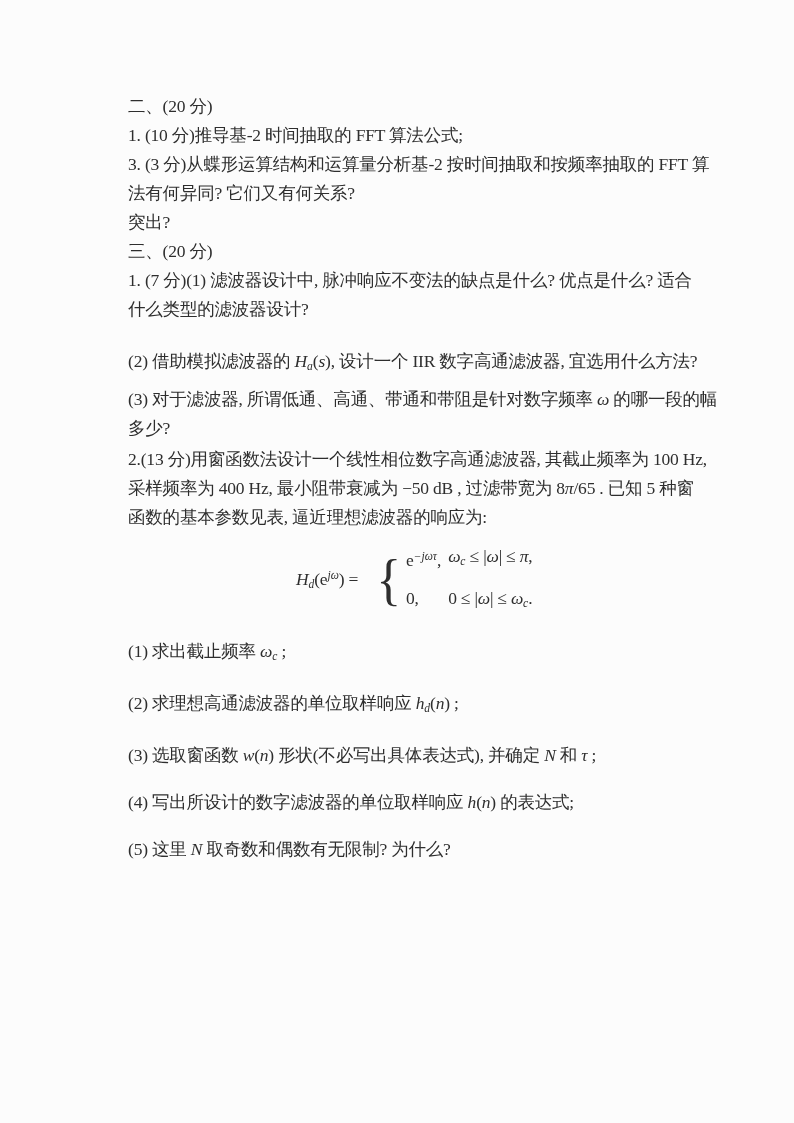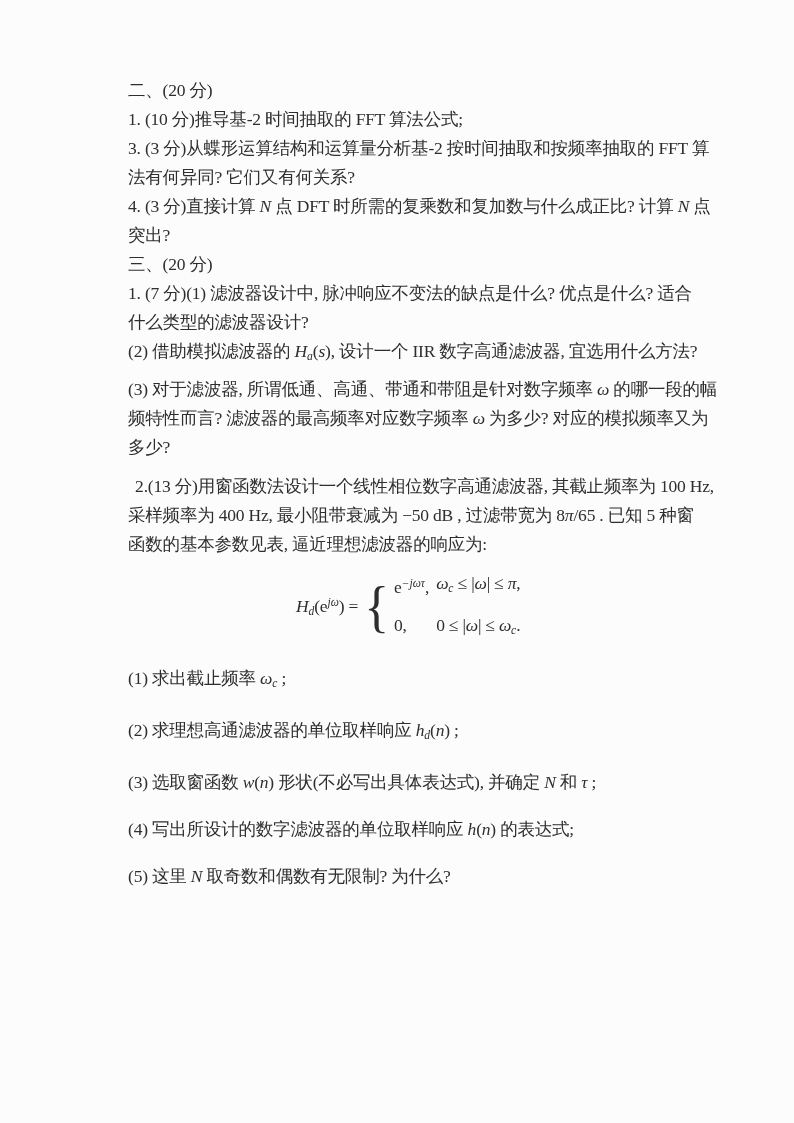--- a/index.html
+++ b/index.html
@@ -9,49 +9,49 @@
   body {
     width: 794px;
     height: 1123px;
     background: #fcfcfc;
     overflow: hidden;
     position: relative;
     font-family: "Liberation Serif", "DejaVu Serif", serif;
   }
   .doc {
     position: absolute;
-    top: 76px;
+    top: 92px;
     left: 128px;
     width: 586px;
     font-size: 17.5px;
     line-height: 29px;
     color: #2e2e2e;
     letter-spacing: -0.2px;
   }
   .ln {
     white-space: nowrap;
   }
   
-  .gap-8  { margin-top: 0; }
+  .gap-8  { margin-top: 23px; }
   .gap-4  { margin-top: 4px; text-align: right; }
-  .gap-10 { margin-top: 10px; text-align: right; }
+  .gap-10 { margin-top: 2px; }
   
   .sg-i   { font-style: italic; }
   .sg-sub { font-style: italic; font-size: 0.66em; vertical-align: -0.28em; letter-spacing: 0; }
   .sg-sup { font-style: italic; font-size: 0.66em; vertical-align: 0.5em;  letter-spacing: 0; }
   
   .formula {
     display: flex;
     align-items: center;
     margin-top: 9px;
     margin-bottom: 7px;
     padding-left: 168px;
     line-height: 30px;
   }
-  .formula .lhs { margin-right: 4px; }
+  .formula .lhs { margin-right: 16px; }
   .brace {
     font-family: "Liberation Serif", serif;
     font-size: 52px;
     font-weight: 300;
     line-height: 1;
     transform: scaleY(1.1);
     margin: 0 5px 0 2px;
     color: #2e2e2e;
   }
   .cases {
@@ -67,28 +67,26 @@
   .subq .ln:first-child { }
 </style>
 </head>
 <body style="background: rgb(252, 252, 252);">
 
 <div class="doc" style="color: rgb(46, 46, 46);">
   <div class="ln"><span>二、(20 分)</span></div>
   <div class="ln"><span>1. (10 分)推导基-2 时间抽取的 FFT 算法公式;</span></div>
   <div class="ln"><span>3. (3 分)从蝶形运算结构和运算量分析基-2 按时间抽取和按频率抽取的 FFT 算</span></div>
   <div class="ln"><span>法有何异同? 它们又有何关系?</span></div>
-  <div class="ln"><span>4. (3 分)直接计算 </span><span class="sg-i">N</span><span> 点 DFT 时所需的复乘数和复加数与什么成正比? 计算 </span><span class="sg-i">N</span><span> 点</span></div>
   <div class="ln"><span>突出?</span></div>
   <div class="ln"><span>三、(20 分)</span></div>
   <div class="ln"><span>1. (7 分)(1) 滤波器设计中, 脉冲响应不变法的缺点是什么? 优点是什么? 适合</span></div>
   <div class="ln"><span>什么类型的滤波器设计?</span></div>
   <div class="ln gap-8"><span>(2) 借助模拟滤波器的 </span><span class="sg-i">H</span><span class="sg-sub">a</span><span>(</span><span class="sg-i">s</span><span>), 设计一个 IIR 数字高通滤波器, 宜选用什么方法?</span></div>
   <div class="ln gap-4"><span>(3) 对于滤波器, 所谓低通、高通、带通和带阻是针对数字频率 </span><span class="sg-i">ω</span><span> 的哪一段的幅</span></div>
-  <div class="ln"><span>频特性而言? 滤波器的最高频率对应数字频率 </span><span class="sg-i">ω</span><span> 为多少? 对应的模拟频率又为</span></div>
   <div class="ln"><span>多少?</span></div>
   <div class="ln gap-10"><span>2.(13 分)用窗函数法设计一个线性相位数字高通滤波器, 其截止频率为 100 Hz,</span></div>
   <div class="ln"><span>采样频率为 400 Hz, 最小阻带衰减为 −50 dB , 过滤带宽为 8</span><span class="sg-i">π</span><span>/65 . 已知 5 种窗</span></div>
   <div class="ln"><span>函数的基本参数见表, 逼近理想滤波器的响应为:</span></div>
 
   <div class="formula">
     <span class="lhs"><span class="sg-i">H</span><span class="sg-sub">d</span><span>(e</span><span class="sg-sup">jω</span><span>) =</span></span>
     <span class="brace">{</span>
     <span class="cases">
       <span class="cell"><span>e</span><span class="sg-sup">−jωτ</span><span>,</span></span>

